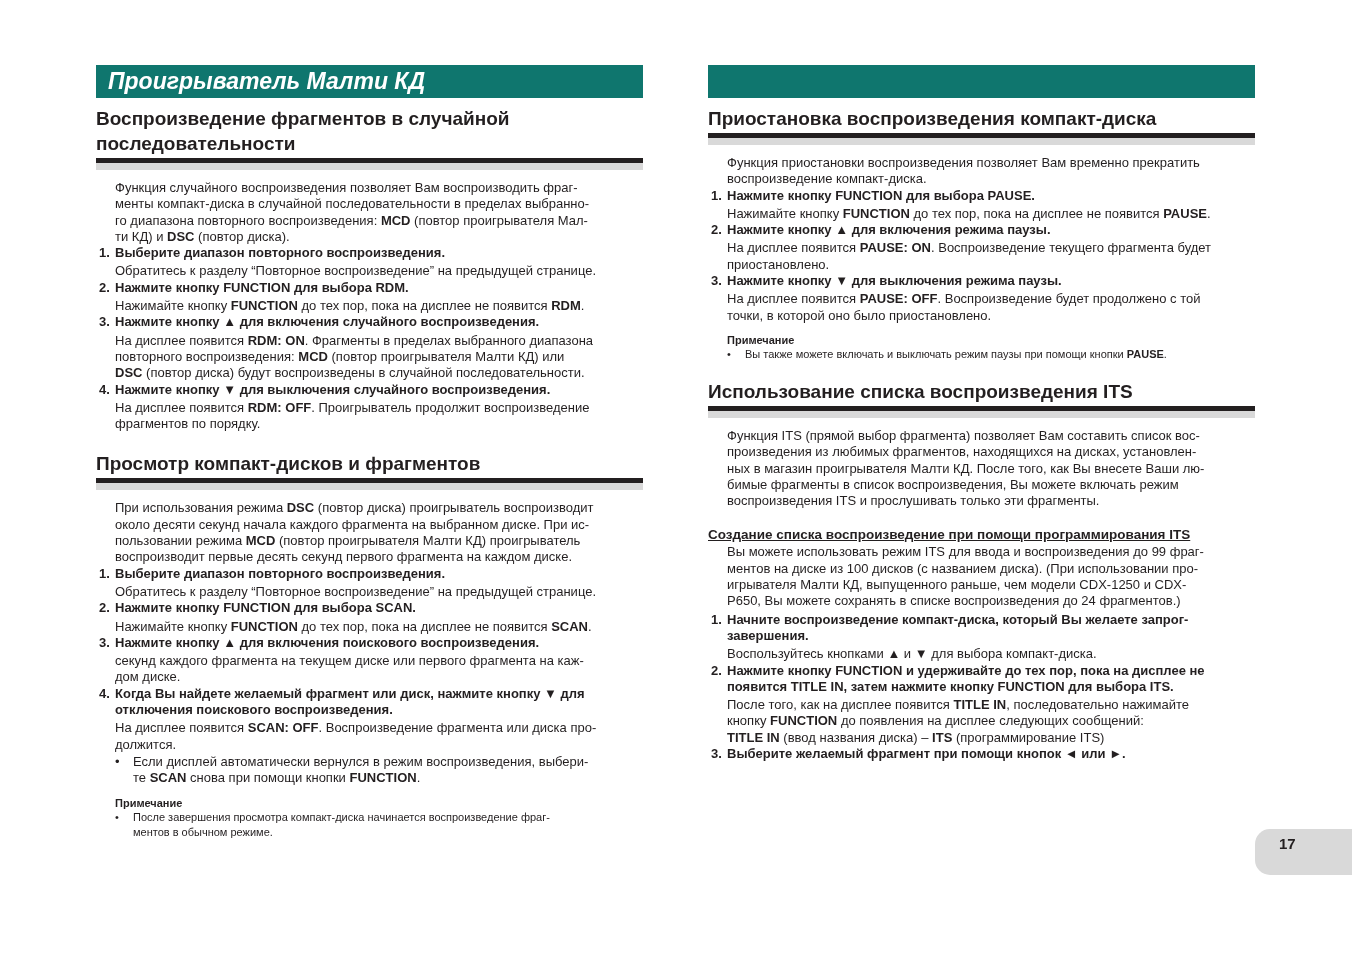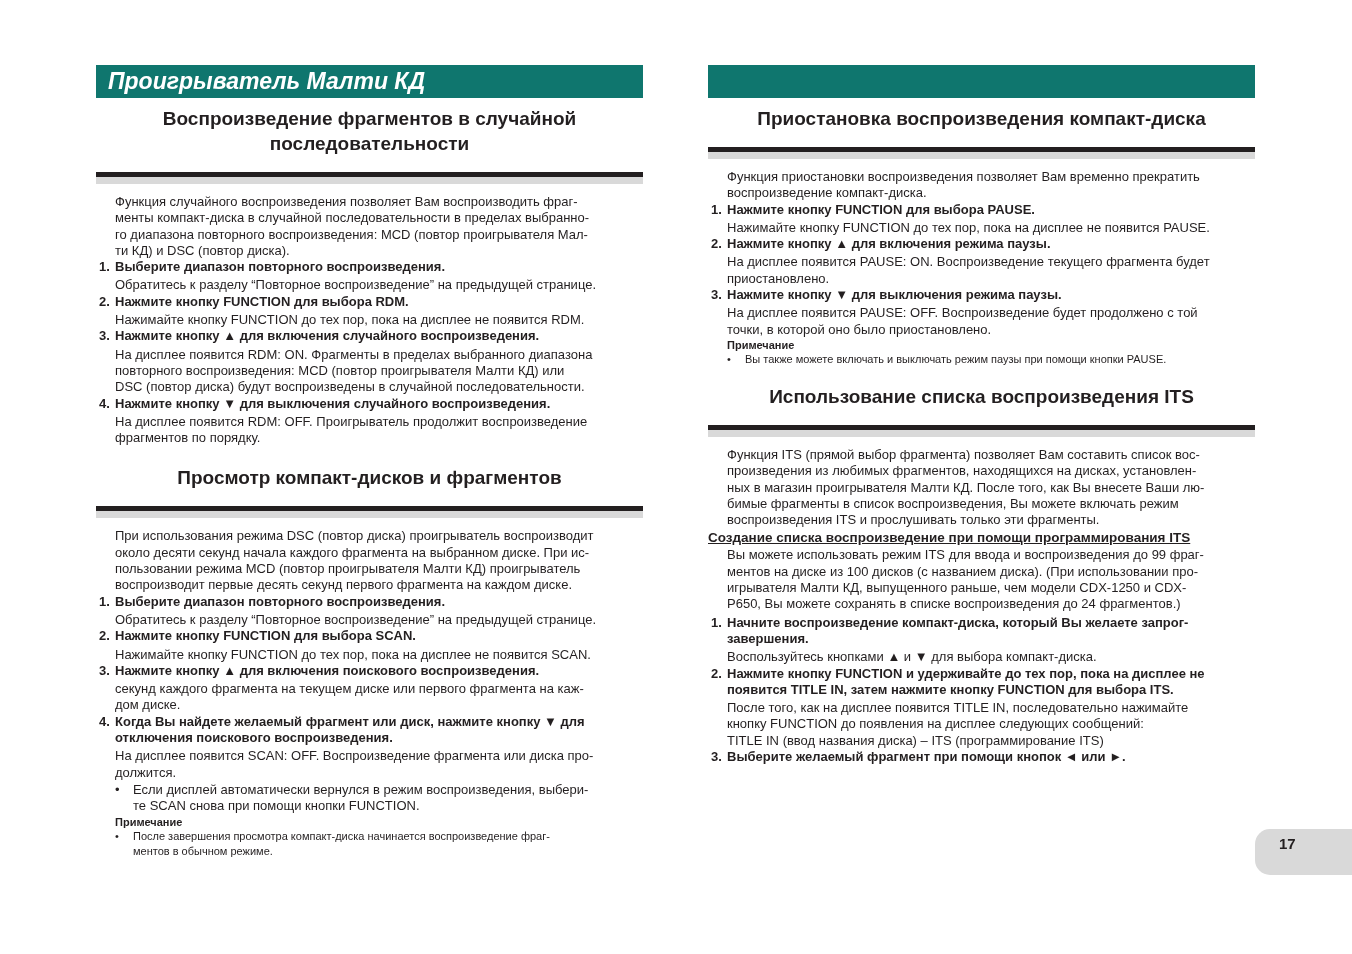--- a/index.html
+++ b/index.html
@@ -9,34 +9,34 @@
   }
   .col { position: absolute; top: 65px; width: 547px; }
   .col-left { left: 96px; }
   .col-right { left: 708px; }
   .title-bar {
     height: 33px; background: #0f766e; color: #fff;
     font-style: italic; font-weight: bold; font-size: 23px; line-height: 33px;
     padding-left: 12px; box-sizing: border-box;
   }
   .h2 { font-weight: bold; font-size: 19px; line-height: 25px; margin: 0; }
-  .h2-wrap { padding-bottom: 16px; text-align: center; }
+  .h2-wrap { padding-bottom: 2px; }
   .rule { height: 5px; background: #231f20; }
   .rule-light { height: 7px; background: #d9d9d9; margin-bottom: 10px; }
   .p { font-size: 13px; line-height: 16.3px; padding-left: 19px; margin: 0; }
   .step { font-size: 13px; line-height: 16.3px; font-weight: bold; display: flex; margin: 0; padding-left: 3px; }
   .step .num { width: 16px; flex: none; }
   .step-body { font-size: 13px; line-height: 16.3px; padding-left: 19px; margin: 2px 0 0 0; }
   .bullet { display: flex; font-size: 13px; line-height: 16.3px; padding-left: 19px; }
   .bullet .dot { width: 18px; flex: none; }
-  .note-title { font-size: 11px; font-weight: bold; padding-left: 19px; margin-top: 0; line-height: 14px; }
+  .note-title { font-size: 11px; font-weight: bold; padding-left: 19px; margin-top: 9px; line-height: 14px; }
   .note { display: flex; font-size: 11px; line-height: 15px; padding-left: 19px; }
   .note .dot { width: 18px; flex: none; }
   .sub-h { font-weight: bold; font-size: 13.5px; text-decoration: underline; line-height: 19px; margin: 0; }
-  b { font-weight: normal; }
+  b { font-weight: bold; }
   .page-num {
     position: absolute; left: 1255px; top: 829px; width: 97px; height: 46px;
     background: #d9d9d9; border-radius: 15px 0 0 15px;
     font-weight: bold; font-size: 15px; line-height: 30px; padding-left: 24px; box-sizing: border-box;
   }
 </style>
 </head>
 <body>
 
 <div class="col col-left">
@@ -201,21 +201,21 @@
   <div class="rule-light"></div>
 
   <div class="p">
     <div>Функция ITS (прямой выбор фрагмента) позволяет Вам составить список вос-</div>
     <div>произведения из любимых фрагментов, находящихся на дисках, установлен-</div>
     <div>ных в магазин проигрывателя Малти КД. После того, как Вы внесете Ваши лю-</div>
     <div>бимые фрагменты в список воспроизведения, Вы можете включать режим</div>
     <div>воспроизведения ITS и прослушивать только эти фрагменты.</div>
   </div>
 
-  <div class="sub-h" style="margin-top:0">Создание списка воспроизведение при помощи программирования ITS</div>
+  <div class="sub-h" style="margin-top:16px">Создание списка воспроизведение при помощи программирования ITS</div>
 
   <div class="p">
     <div>Вы можете использовать режим ITS для ввода и воспроизведения до 99 фраг-</div>
     <div>ментов на диске из 100 дисков (с названием диска). (При использовании про-</div>
     <div>игрывателя Малти КД, выпущенного раньше, чем модели CDX-1250 и CDX-</div>
     <div>P650, Вы можете сохранять в списке воспроизведения до 24 фрагментов.)</div>
   </div>
 
   <div class="step" style="margin-top:2px">
       <span class="num">1.</span>

